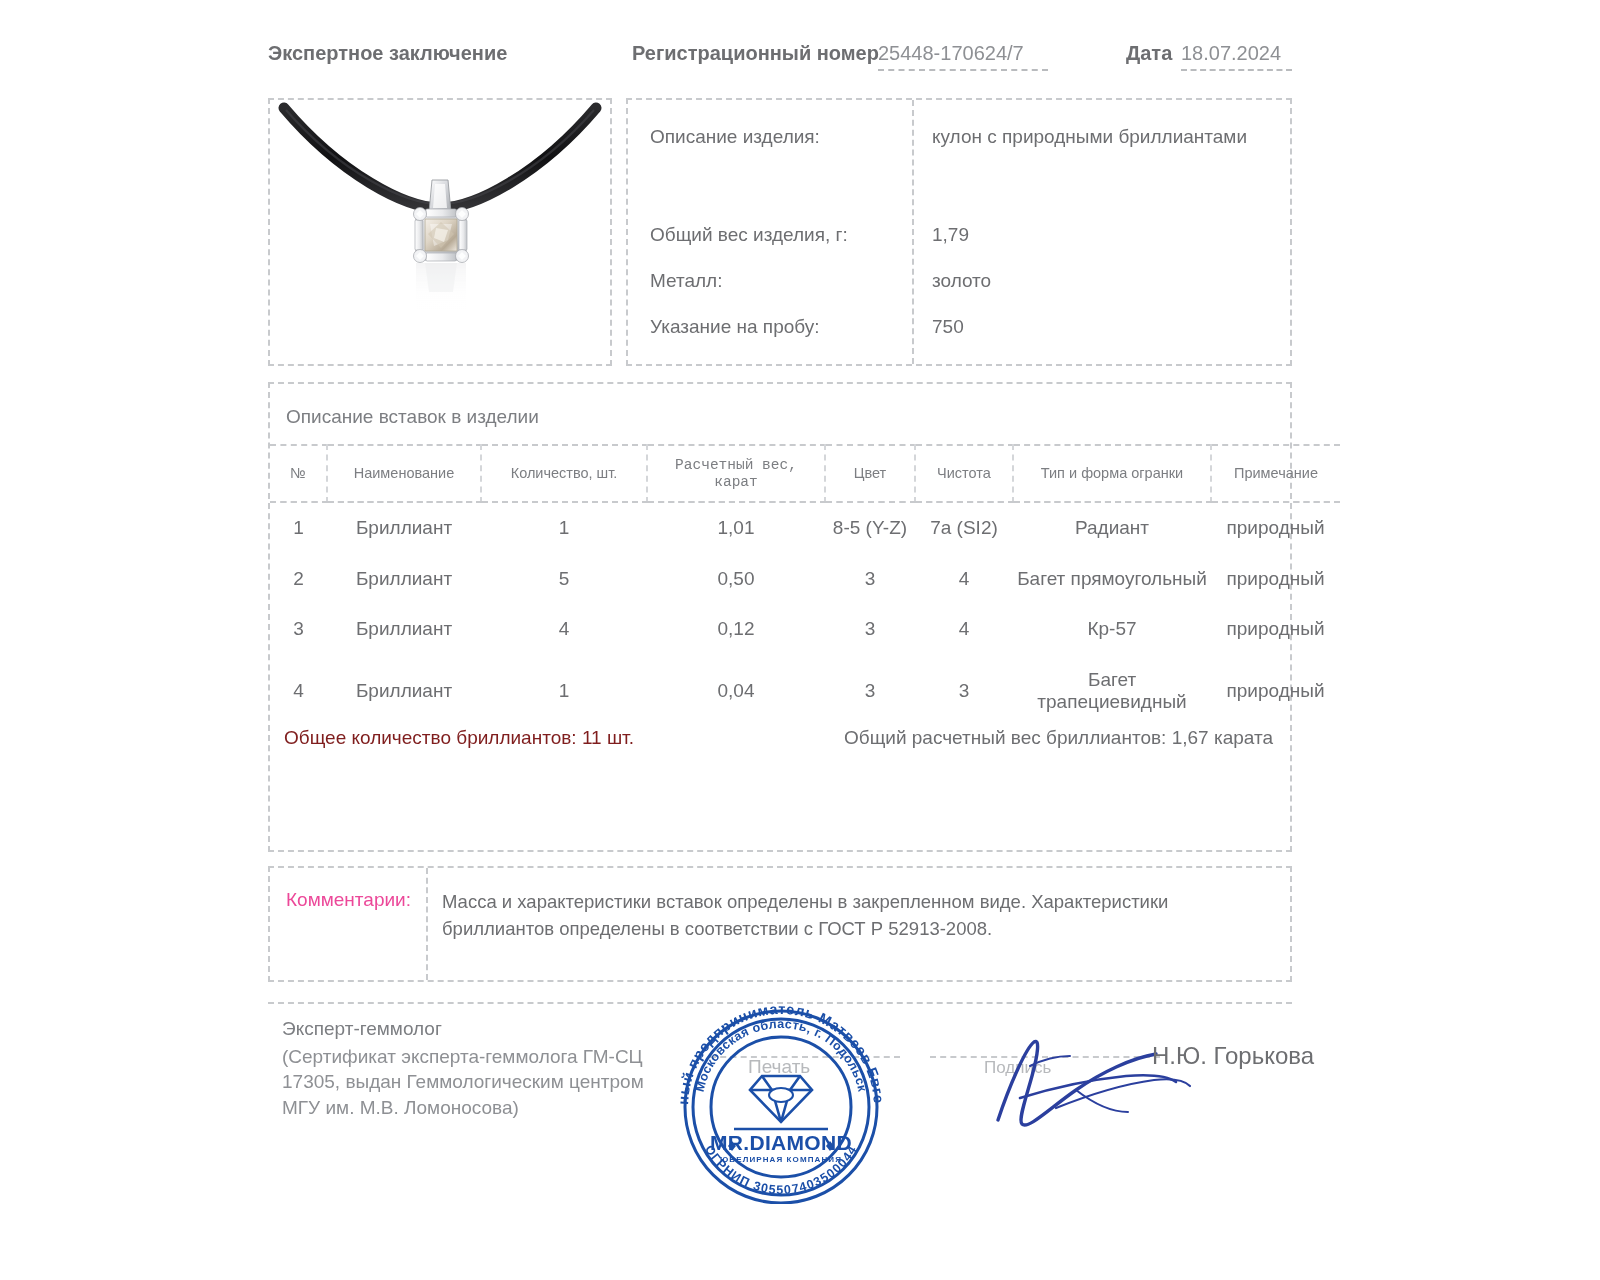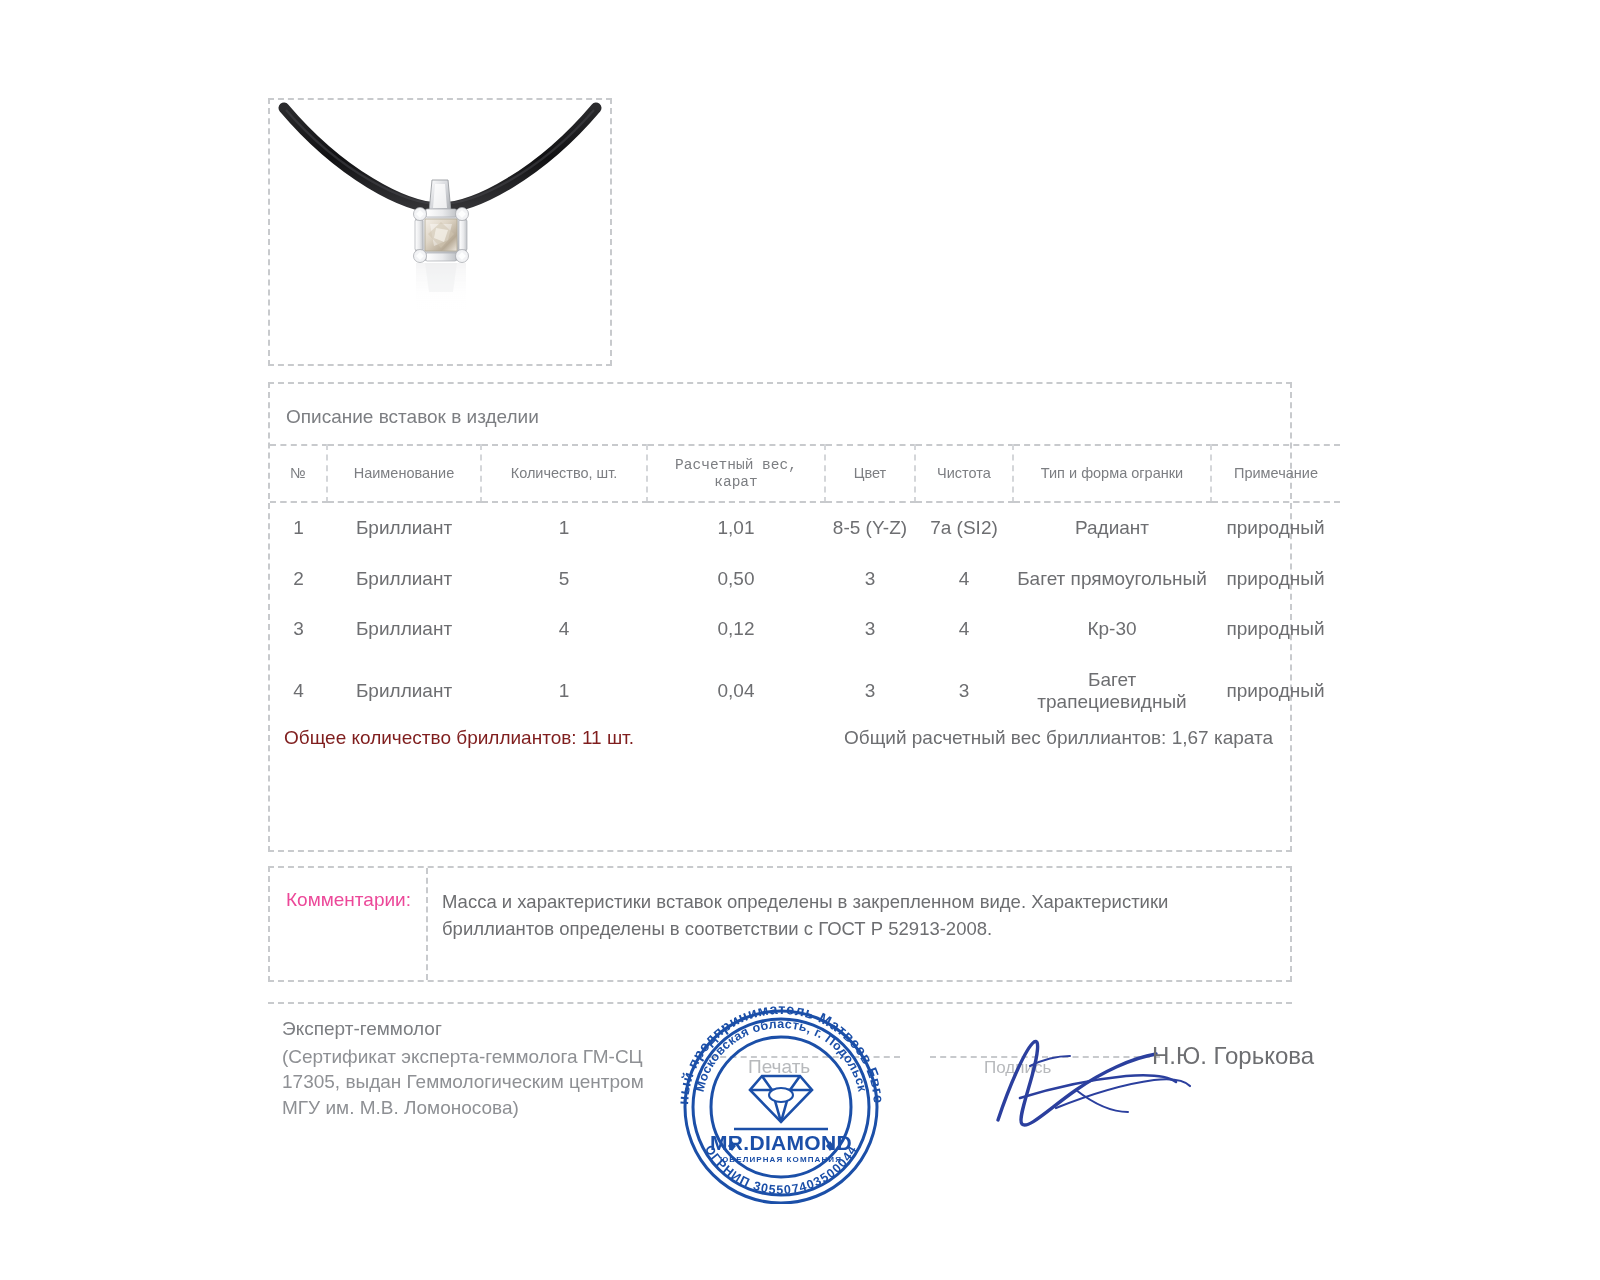--- a/index.html
+++ b/index.html
@@ -307,20 +307,27 @@
     left: 612px;
     top: 20px;
     z-index: 2;
   }
 </style>
 </head>
 <body>
 
 <div class="page">
 
+  <div class="header">
+    <div class="hdr-title">Экспертное заключение</div>
+    <div class="hdr-reg-label">Регистрационный номер</div>
+    <div class="hdr-reg-value">25448-170624/7</div>
+    <div class="hdr-date-label">Дата</div>
+    <div class="hdr-date-value">18.07.2024</div>
+  </div>
 
   <div class="photo-box">
     <svg width="340" height="264" viewBox="0 0 340 264">
       <defs>
         <linearGradient id="metal" x1="0" y1="0" x2="1" y2="1">
           <stop offset="0%" stop-color="#ffffff"></stop>
           <stop offset="45%" stop-color="#d8dade"></stop>
           <stop offset="100%" stop-color="#a8abb0"></stop>
         </linearGradient>
         <linearGradient id="stone" x1="0" y1="0" x2="1" y2="1">
@@ -373,20 +380,35 @@
       <path d="M146 156 L150 152 L154 156 L150 160 Z" fill="#ffffff" opacity="0.85"></path>
       <path d="M188 156 L192 152 L196 156 L192 160 Z" fill="#ffffff" opacity="0.85"></path>
 
       <g opacity="0.5">
         <rect x="146" y="163" width="50" height="46" fill="url(#refl)"></rect>
         <path d="M155 163 L187 163 L183 192 L159 192 Z" fill="#cfd1d4" opacity="0.35"></path>
       </g>
     </svg>
   </div>
 
+  <div class="info-box">
+    <div class="info-divider"></div>
+
+    <div class="info-row info-label r1">Описание изделия:</div>
+    <div class="info-row info-value r1">кулон с природными бриллиантами</div>
+
+    <div class="info-row info-label r2">Общий вес изделия, г:</div>
+    <div class="info-row info-value r2">1,79</div>
+
+    <div class="info-row info-label r3">Металл:</div>
+    <div class="info-row info-value r3">золото</div>
+
+    <div class="info-row info-label r4">Указание на пробу:</div>
+    <div class="info-row info-value r4">750</div>
+  </div>
 
   <div class="inserts-box">
     <div class="inserts-title">Описание вставок в изделии</div>
 
     <table class="tbl">
       <thead>
         <tr>
           <th class="col-num">№</th>
           <th class="col-name">Наименование</th>
           <th class="col-qty">Количество, шт.</th>
@@ -418,21 +440,21 @@
           <td>Багет прямоугольный</td>
           <td>природный</td>
         </tr>
         <tr>
           <td>3</td>
           <td>Бриллиант</td>
           <td>4</td>
           <td>0,12</td>
           <td>3</td>
           <td>4</td>
-          <td>Кр-30</td>
+          <td>Кр-57</td>
           <td>природный</td>
         </tr>
         <tr>
           <td>4</td>
           <td>Бриллиант</td>
           <td>1</td>
           <td>0,04</td>
           <td>3</td>
           <td>3</td>
           <td>Багет трапециевидный</td>

